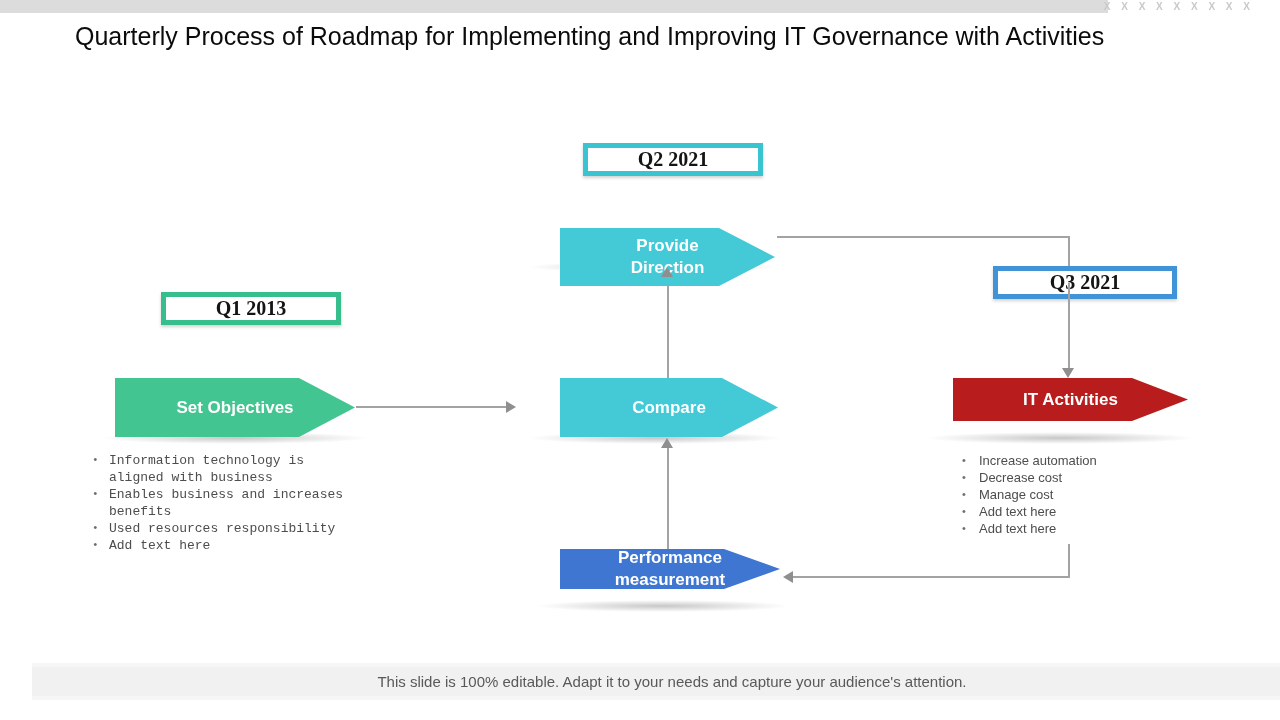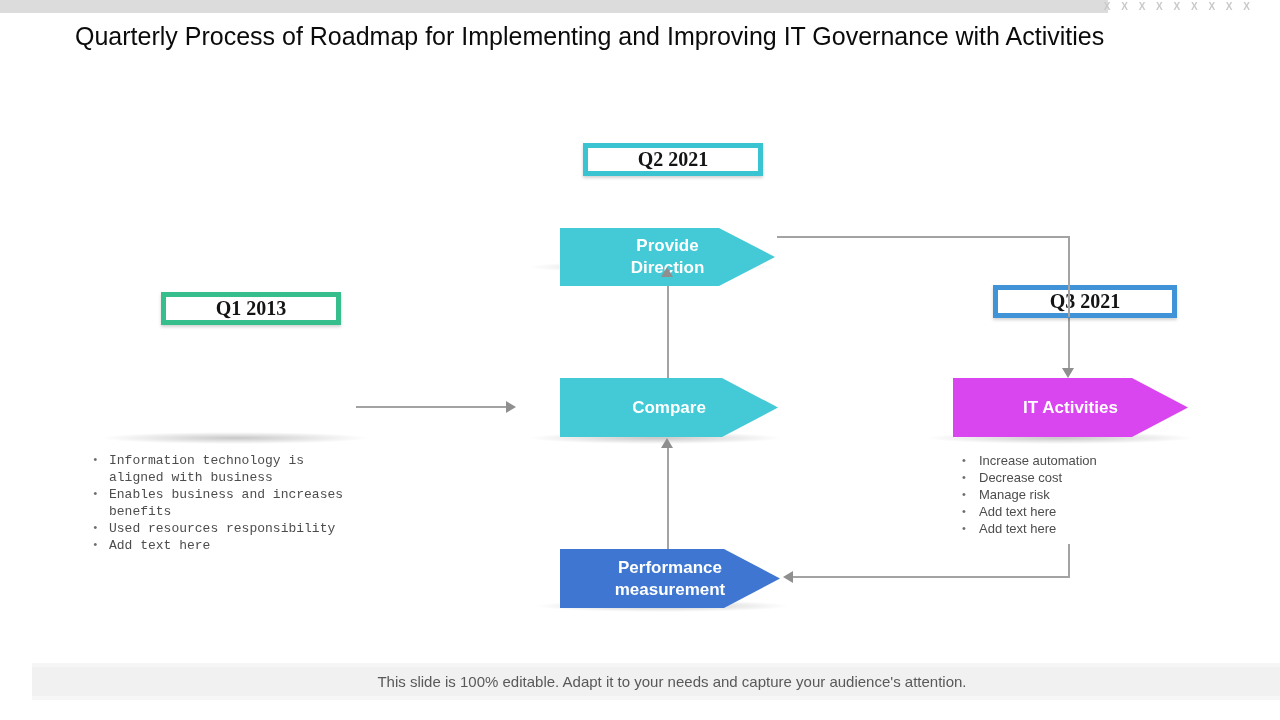--- a/index.html
+++ b/index.html
@@ -20,35 +20,35 @@
 
   
   .qbox {
     position:absolute; width:180px; height:33px; background:#ffffff;
     display:flex; align-items:flex-end; justify-content:center;
     font-family:"Liberation Serif", serif; font-weight:bold; font-size:20px; color:#141414;
     box-shadow:0 2px 3px rgba(0,0,0,0.18); z-index:2;
   }
   .qbox.q1 { left:161px; top:292px; border:5px solid #36BE8C; }
   .qbox.q2 { left:583px; top:143px; border:5px solid #3AC4D2; }
-  .qbox.q3 { left:993px; top:285px; width:184px; border:5px solid #3F93D6; }
+  .qbox.q3 { left:993px; top:266px; width:184px; border:5px solid #3F93D6; }
   .qbox.q4 { left:833px; top:557px; border:5px solid #3B72CE; }
 
   
   .step {
     position:absolute; display:flex; align-items:center; justify-content:center;
     color:#fff; font-weight:bold; font-size:17px; line-height:22px; text-align:center;
     clip-path:polygon(0 0, calc(100% - 56px) 0, 100% 50%, calc(100% - 56px) 100%, 0 100%);
     z-index:2;
   }
   .step.so { left:115px; top:378px; width:240px; height:59px; background:#43C591; }
   .step.pd { left:560px; top:208px; width:215px; height:58px; background:#44C9D6;margin-top:20px; }
   .step.cp { left:560px; top:378px; width:218px; height:59px; background:#44C9D6; }
-  .step.it { left:953px; top:378px; width:235px; height:59px; background:#d946ef; }
-  .step.pm { left:560px; top:549px; width:220px; height:59px; background:#3E76D2; }
+  .step.it { left:953px; top:378px; width:235px; height:43px; background:#b91c1c; }
+  .step.pm { left:560px; top:549px; width:220px; height:40px; background:#3E76D2; }
   .step.pd .lbl { width:110px; }
   .step.pm .lbl { width:140px; }
 
   
   .eshadow {
     position:absolute; height:12px; z-index:1;
     background:radial-gradient(ellipse at center, rgba(70,70,70,0.30) 0%, rgba(0,0,0,0) 70%);
   }
   .sh-so { left:100px; top:432px; width:270px; }
   .sh-pd { left:528px; top:261px; width:250px; }
@@ -118,20 +118,23 @@
   <div class="qbox q3">
     <span>Q3 2021</span>
   </div>
 
   <div class="eshadow sh-so"></div>
   <div class="eshadow sh-pd"></div>
   <div class="eshadow sh-cp"></div>
   <div class="eshadow sh-it"></div>
   <div class="eshadow sh-pm"></div>
 
+  <div class="step so">
+    <span class="lbl">Set Objectives</span>
+  </div>
   <div class="step pd">
     <span class="lbl">Provide Direction</span>
   </div>
   <div class="step cp">
     <span class="lbl">Compare</span>
   </div>
   <div class="step it">
     <span class="lbl">IT Activities</span>
   </div>
   <div class="step pm">
@@ -140,21 +143,21 @@
 
   <ul class="blist left">
     <li>Information technology is aligned with business</li>
     <li>Enables business and increases benefits</li>
     <li>Used resources responsibility</li>
     <li>Add text here</li>
   </ul>
   <ul class="blist right">
     <li>Increase automation</li>
     <li>Decrease cost</li>
-    <li>Manage risk</li>
+    <li>Manage cost</li>
     <li>Add text here</li>
     <li>Add text here</li>
   </ul>
 
   <div class="footer">
     <div class="footer-inner">This slide is 100% editable. Adapt it to your needs and capture your audience's attention.</div>
   </div>
 
 </div>
 

